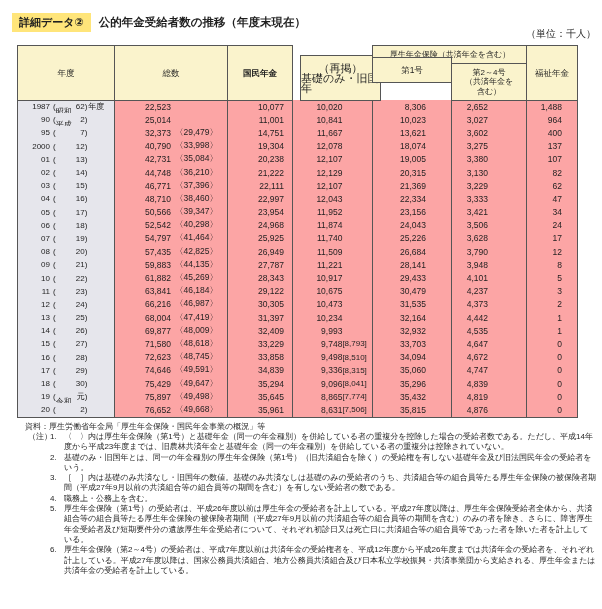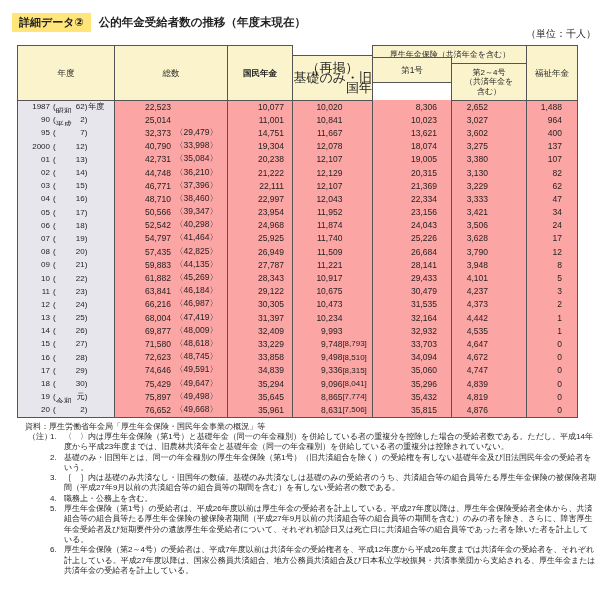--- a/index.html
+++ b/index.html
@@ -16,38 +16,38 @@
   
   .titlebar{position:absolute;top:13px;left:12px;display:flex;align-items:center;text-align:center;}
   .sec-label{display:inline-block;background:var(--highlight);padding:2px 7px;font-weight:bold;font-size:11px;}
   .pg-title{margin-left:8px;font-weight:bold;font-size:11.5px;}
   .unit{position:absolute;top:27px;right:6px;font-size:10px;}
 
   
   .tbl{position:absolute;top:45px;left:17px;width:561px;font-size:8.5px;}
   .hc{position:absolute;background:var(--header_bg);border:1px solid var(--border);
       display:flex;flex-direction:column;align-items:center;justify-content:center;
-      text-align:right;font-size:8.5px;line-height:10px;}
+      text-align:left;font-size:8.5px;line-height:10px;}
   .hc-year   {left:0;  top:0;   width:98px; height:56px;}
   .hc-total  {left:97px;top:0;  width:114px;height:56px;}
   .hc-kokumin{left:210px;top:0; width:66px; height:56px;font-weight:bold;}
-  .hc-saikei {left:275px;top:10px;width:81px;height:46px;font-size:13px;}
+  .hc-saikei {left:283px;top:10px;width:81px;height:46px;font-size:11px;}
   .hc-kosei  {left:355px;top:0; width:156px;height:19px;font-size:8px;}
   .hc-d1     {left:355px;top:12px;width:80px;height:26px;}
   .hc-d24    {left:434px;top:18px;width:76px;height:38px;font-size:8px;line-height:9.5px;}
   .hc-fukushi{left:509px;top:0; width:52px; height:56px;}
 
   .tbody{margin-top:55px;border:1px solid var(--border);border-top:none;background:#fca5a5;}
   .row{display:flex;height:13.2px;align-items:center;}
   .c{height:100%;display:flex;align-items:center;border-right:1px solid var(--border);}
   .c-y {width:97px;background:var(--year_col_bg);font-size:8px;padding-left:6px;}
   .c-t {width:113px;justify-content:flex-start;padding-right:6px;}
   .c-k {width:65px;justify-content:flex-end;padding-right:8px;}
   .c-s {width:80px;}
-  .c-d1{width:79px;justify-content:flex-end;padding-right:14px;}
+  .c-d1{width:79px;justify-content:flex-end;padding-right:25px;}
   .c-d24{width:75px;justify-content:flex-end;padding-right:38px;}
   .c-f {width:50px;justify-content:flex-end;padding-right:15px;border-right:none;}
 
   .yn{display:inline-block;width:26px;text-align:right;margin-right:3px;}
   .en{display:inline-block;width:17px;text-align:left;margin-top:9px;}
   .enm{display:inline-block;width:12px;text-align:right;}
   .ysuf{margin-left:1px;}
   .tm{display:inline-block;width:56px;text-align:right;}
   .tn{display:inline-block;width:47px;text-align:right;}
   .sm{display:inline-block;width:50px;text-align:right;}

